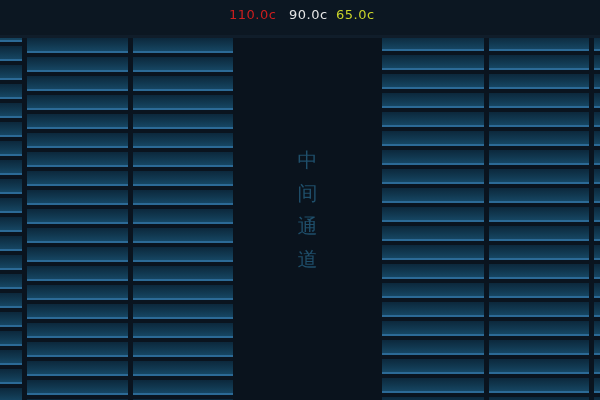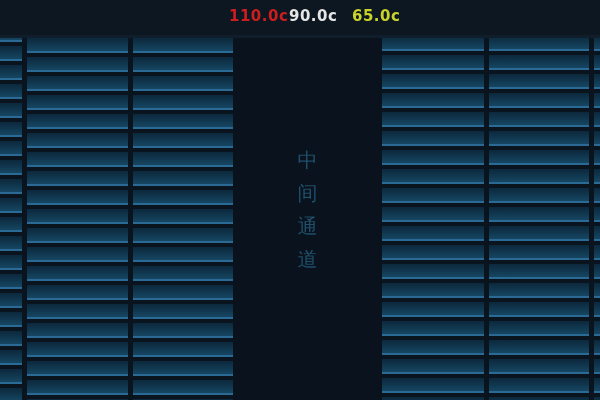--- a/index.html
+++ b/index.html
@@ -22,22 +22,22 @@
     top: 0; left: 0;
     width: 600px;
     height: 35px;
     background: #0c1722;
     border-bottom: 3px solid #101d2a;
     z-index: 3;
   }
   .legend-item {
     position: absolute;
     top: 7px;
-    font-size: 15px;
-    font-weight: bold;
+    font-size: 13px;
+    font-weight: normal;
     letter-spacing: 0.5px;
     white-space: nowrap;
   }
   .rack-area {
     position: absolute;
     top: 38px; left: 0;
     width: 600px;
     height: 362px;
     background: #0a141f;
     overflow: hidden;
@@ -74,21 +74,21 @@
     user-select: none;
   }
 </style>
 </head>
 <body>
 
 <div class="screen">
   <div class="header">
       <span class="legend-item" style="left: 229px; color: rgb(204, 30, 30);">110.0c</span>
       <span class="legend-item" style="left: 289px; color: #e5e5e5;">90.0c</span>
-      <span class="legend-item" style="left: 352px; color: rgb(201, 211, 42);">65.0c</span>
+      <span class="legend-item" style="left: 336px; color: rgb(201, 211, 42);">65.0c</span>
     </div>
   <div class="rack-area">
     <div class="channel" style="left: 233px; width: 149px; background: rgb(10, 19, 29);">
       <div class="channel-text" style="color: rgb(31, 79, 107);">
           <span>中</span>
           <span>间</span>
           <span>通</span>
           <span>道</span>
         </div>
     </div>

